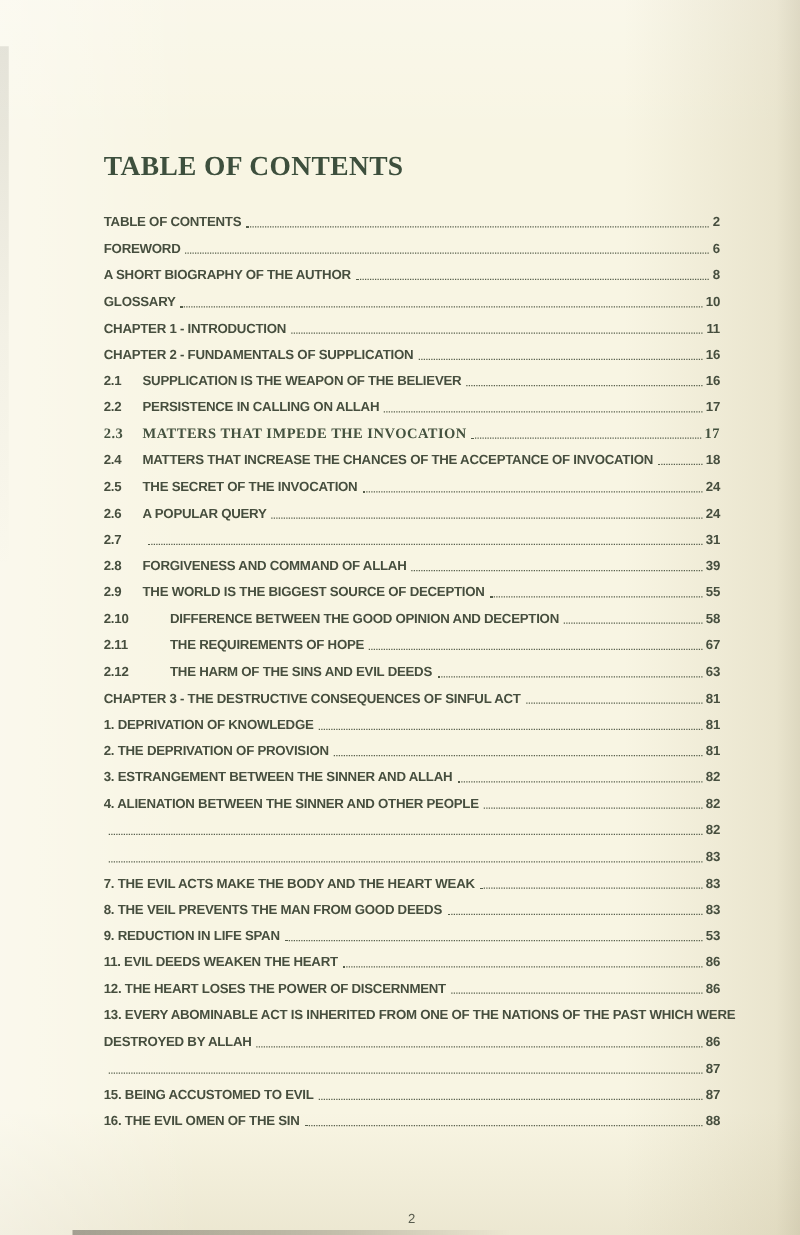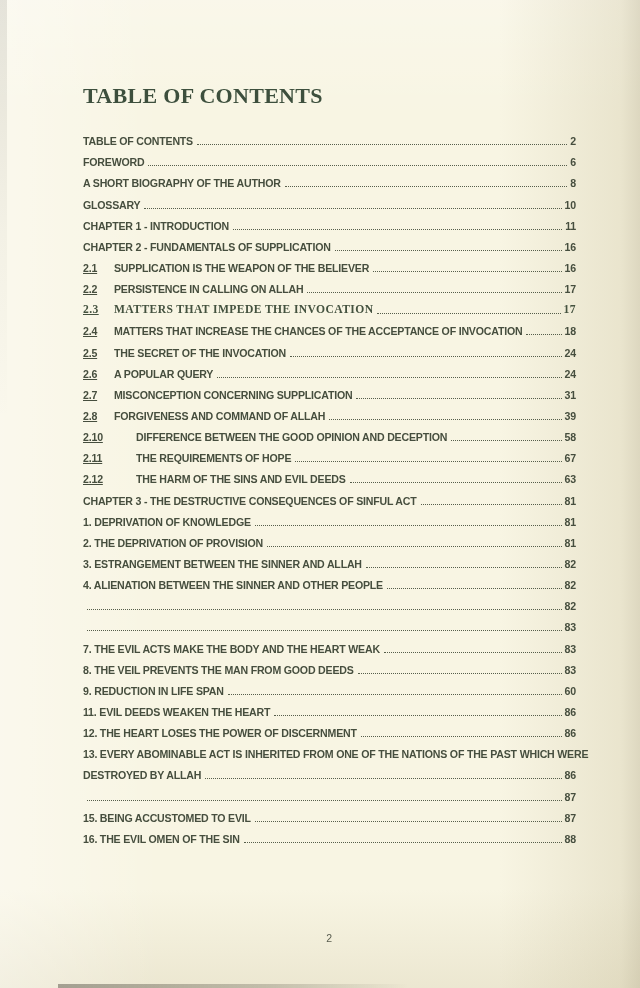--- a/index.html
+++ b/index.html
@@ -6,21 +6,21 @@
   body {
     width: 640px; height: 988px;
     position: relative;
     overflow: hidden;
     background:
       linear-gradient(90deg, rgba(255,255,255,0.35) 0%, rgba(255,255,255,0) 25%, rgba(0,0,0,0) 78%, rgba(196,186,150,0.28) 97%, rgba(170,160,125,0.35) 100%),
       linear-gradient(180deg, rgba(255,255,255,0.25) 0%, rgba(0,0,0,0) 12%, rgba(0,0,0,0) 90%, rgba(200,190,155,0.25) 100%),
       #f8f5e3;
     font-family: "Liberation Sans", sans-serif;
   }
-  .page { position: absolute; inset: 0; }
+  .page { position: absolute; inset: 0; margin-top: 37px; }
   
   .edge-left {
     position: absolute; left: 0; top: 0; width: 7px; height: 420px;
     background: linear-gradient(180deg, rgba(110,108,98,0.16), rgba(110,108,98,0.05) 55%, rgba(110,108,98,0) 100%);
     pointer-events: none;
   }
   
   .edge-bottom {
     position: absolute; left: 58px; bottom: 0; width: 350px; height: 4px;
     background: linear-gradient(90deg, rgba(70,66,55,0.45), rgba(70,66,55,0.25) 60%, rgba(70,66,55,0) 100%);
@@ -52,21 +52,21 @@
     white-space: nowrap;
   }
   .row > span { line-height: 12px; }
   .row.serif {
     font-family: "Liberation Serif", serif;
     font-size: 11.6px;
     letter-spacing: 0.4px;
     color: #44523f;
     justify-content: center;
   }
-  .num { flex: 0 0 31px; text-decoration: underline; }
+  .num { flex: 0 0 31px; }
   .num.wide { flex: 0 0 53px; }
   .leader {
     flex: 1 1 auto;
     min-width: 0;
     border-bottom: 1.6px dotted #565e4b;
     margin: 0 3px 2px 4px;
     align-self: flex-end;
   }
   .pg { flex: 0 0 auto; text-align: right; }
   .folio {
@@ -146,31 +146,36 @@
         <span class="pg">24</span>
       </div>
       <div class="row">
         <span class="num">2.6</span>
         <span class="label">A POPULAR QUERY</span>
         <span class="leader"></span>
         <span class="pg">24</span>
       </div>
       <div class="row">
         <span class="num">2.7</span>
-        <span class="label">MISCONCEPTION CONCERNING SUPPLICATION</span>
         <span class="leader"></span>
         <span class="pg">31</span>
       </div>
       <div class="row">
         <span class="num">2.8</span>
         <span class="label">FORGIVENESS AND COMMAND OF ALLAH</span>
         <span class="leader"></span>
         <span class="pg">39</span>
       </div>
       <div class="row">
+        <span class="num">2.9</span>
+        <span class="label">THE WORLD IS THE BIGGEST SOURCE OF DECEPTION</span>
+        <span class="leader"></span>
+        <span class="pg">55</span>
+      </div>
+      <div class="row">
         <span class="num wide">2.10</span>
         <span class="label">DIFFERENCE BETWEEN THE GOOD OPINION AND DECEPTION</span>
         <span class="leader"></span>
         <span class="pg">58</span>
       </div>
       <div class="row">
         <span class="num wide">2.11</span>
         <span class="label">THE REQUIREMENTS OF HOPE</span>
         <span class="leader"></span>
         <span class="pg">67</span>
@@ -220,21 +225,21 @@
         <span class="pg">83</span>
       </div>
       <div class="row">
         <span class="label">8.  THE VEIL PREVENTS THE MAN FROM GOOD DEEDS</span>
         <span class="leader"></span>
         <span class="pg">83</span>
       </div>
       <div class="row">
         <span class="label">9. REDUCTION IN LIFE SPAN</span>
         <span class="leader"></span>
-        <span class="pg">60</span>
+        <span class="pg">53</span>
       </div>
       <div class="row">
         <span class="label">11. EVIL DEEDS WEAKEN THE HEART</span>
         <span class="leader"></span>
         <span class="pg">86</span>
       </div>
       <div class="row">
         <span class="label">12. THE HEART LOSES THE POWER OF DISCERNMENT</span>
         <span class="leader"></span>
         <span class="pg">86</span>

